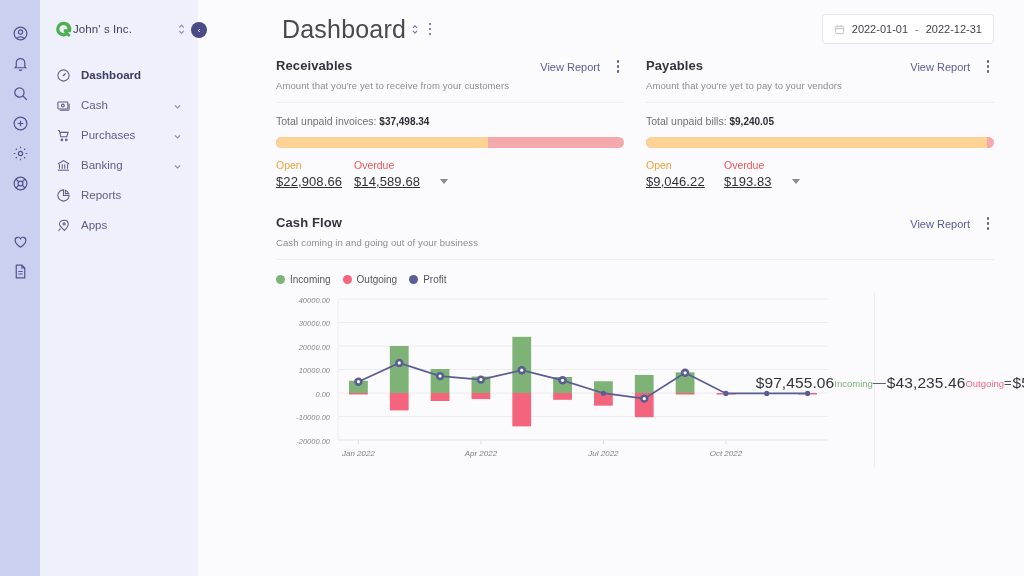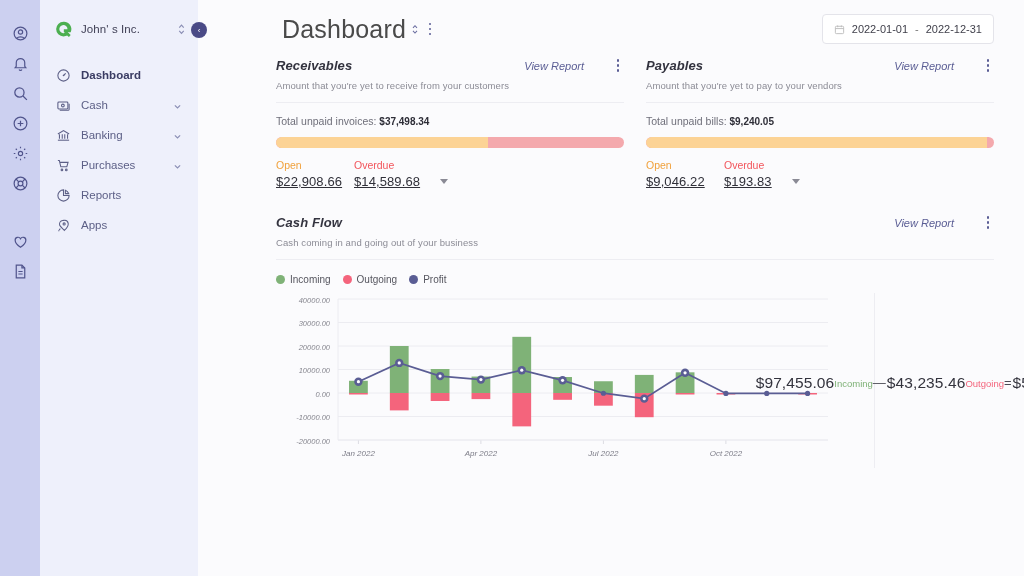--- a/index.html
+++ b/index.html
@@ -23,21 +23,21 @@
   .rail-icon svg { width: 17px; height: 17px; display: block; }
   .rail-gap { height: 28px; }
 
   
   .sidebar {
     width: 158px; flex: 0 0 158px; background: #eef0fb;
     position: relative; padding-top: 14px;
   }
   .brand {
     display: flex; align-items: center; height: 30px;
-    padding: 0 12px 0 14px; gap: 8px; margin-bottom: 16px;
+    padding: 0 12px 0 14px; gap: 0; margin-bottom: 16px;
   }
   .brand-logo { width: 19px; height: 19px; flex: 0 0 19px; }
   .brand-name {
     font-size: 11.5px; color: #3f3f55; flex: 1; white-space: nowrap;
     letter-spacing: .1px;
   }
   .brand-switch { color: #8b8fb5; width: 9px; height: 14px; flex:0 0 9px;}
   .collapse-btn {
     position: absolute; right: -9px; top: 22px;
     width: 16px; height: 16px; border-radius: 50%;
@@ -73,24 +73,24 @@
     border: 1px solid #e4e4ea; border-radius: 4px; background: #fff;
     height: 30px; padding: 0 11px; font-size: 11px; color: #3f3f4a;
   }
   .cal-ico { width: 11px; height: 11px; color: #bbb; }
   .dr-sep { color: #777; }
 
   
   .cards { display: flex; gap: 22px; padding: 0 14px 0 62px; }
   .card { flex: 1; }
   .card-head {
-    display: flex; align-items: center; justify-content: space-between; font-style: italic;
+    display: flex; align-items: flex-end; justify-content: space-between;
   }
   .card-title { font-size: 13px; color: #33333f; font-weight: bold; letter-spacing:.1px;}
-  .head-right { display: flex; align-items: center; gap: 28px; }
+  .head-right { display: flex; align-items: center; gap: 12px; }
   .view-report { font-size: 11px; color: #5a5d94; }
   .card-sub { font-size: 9.5px; color: #8b8b95; margin-top: 7px; letter-spacing: .1px;}
   .divider { height: 1px; background: #ededf2; margin: 11px 0 12px; }
   .total-line { font-size: 10.5px; color: #6f6f7a; }
   .total-line b { color: #2e2e38; font-size: 10px; }
   .progress {
     height: 11px; border-radius: 6px; margin-top: 10px;
     background: #f4a9ad; overflow: hidden; display: flex;
   }
   .progress-open { background: #fcd395; height: 100%; border-radius: 6px 0 0 6px; }
@@ -219,41 +219,41 @@
         <span class="nav-label">Cash</span>
         <span class="nav-chev">
           <svg viewBox="0 0 12 12" fill="none" stroke="currentColor" stroke-width="1.6">
               <path d="M2.5 4.5 6 8l3.5-3.5"></path>
             </svg>
         </span>
       </div>
       <div class="nav-item">
         <span class="nav-ico">
           <svg viewBox="0 0 24 24" fill="none" stroke="currentColor" stroke-width="1.7">
+              <path d="M3 4h2.3l2.4 10h9.6l2-7H6.3"></path>
+              <circle cx="9.5" cy="19" r="1.3"></circle>
+              <circle cx="16.5" cy="19" r="1.3"></circle>
+            </svg>
+        </span>
+        <span class="nav-label">Purchases</span>
+        <span class="nav-chev">
+          <svg viewBox="0 0 12 12" fill="none" stroke="currentColor" stroke-width="1.6">
+              <path d="M2.5 4.5 6 8l3.5-3.5"></path>
+            </svg>
+        </span>
+      </div>
+      <div class="nav-item">
+        <span class="nav-ico">
+          <svg viewBox="0 0 24 24" fill="none" stroke="currentColor" stroke-width="1.7">
               <path d="M3 9.5 12 4l9 5.5"></path>
               <path d="M5.5 10v7M10 10v7M14 10v7M18.5 10v7"></path>
               <path d="M3 19.5h18"></path>
             </svg>
         </span>
         <span class="nav-label">Banking</span>
-        <span class="nav-chev">
-          <svg viewBox="0 0 12 12" fill="none" stroke="currentColor" stroke-width="1.6">
-              <path d="M2.5 4.5 6 8l3.5-3.5"></path>
-            </svg>
-        </span>
-      </div>
-      <div class="nav-item">
-        <span class="nav-ico">
-          <svg viewBox="0 0 24 24" fill="none" stroke="currentColor" stroke-width="1.7">
-              <path d="M3 4h2.3l2.4 10h9.6l2-7H6.3"></path>
-              <circle cx="9.5" cy="19" r="1.3"></circle>
-              <circle cx="16.5" cy="19" r="1.3"></circle>
-            </svg>
-        </span>
-        <span class="nav-label">Purchases</span>
         <span class="nav-chev">
           <svg viewBox="0 0 12 12" fill="none" stroke="currentColor" stroke-width="1.6">
               <path d="M2.5 4.5 6 8l3.5-3.5"></path>
             </svg>
         </span>
       </div>
       <div class="nav-item">
         <span class="nav-ico">
           <svg viewBox="0 0 24 24" fill="none" stroke="currentColor" stroke-width="1.7">
               <path d="M12 3a9 9 0 1 0 9 9h-9z"></path>

